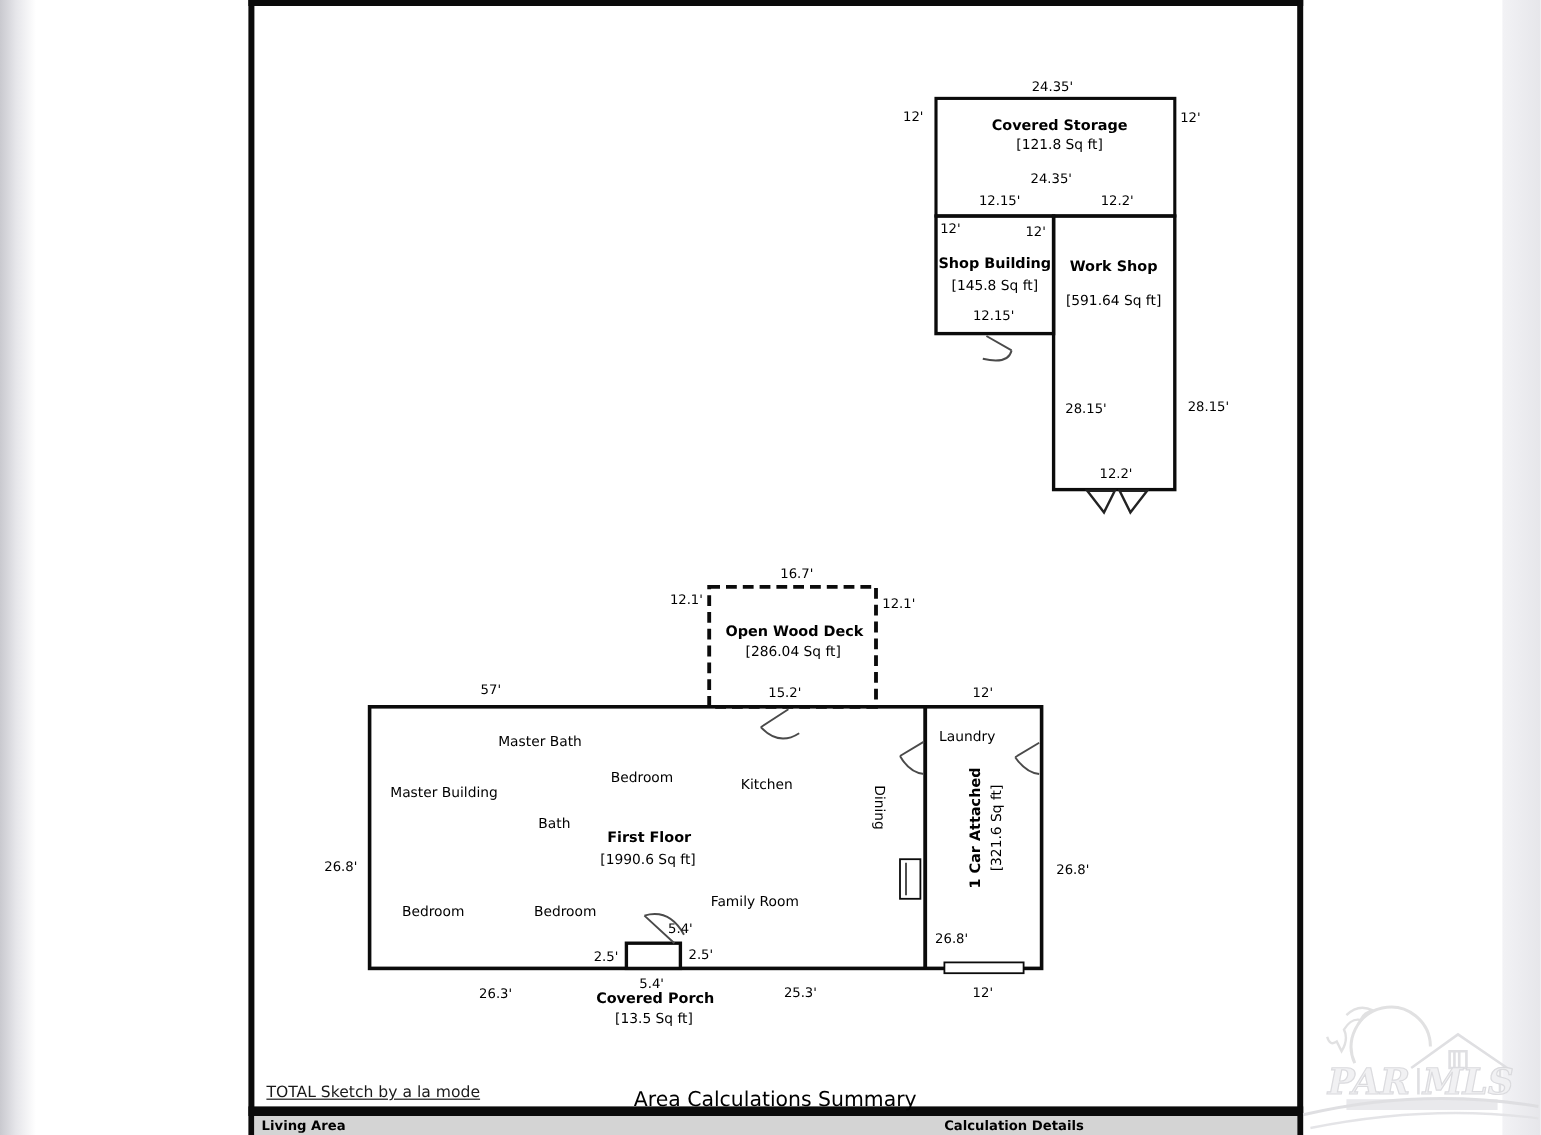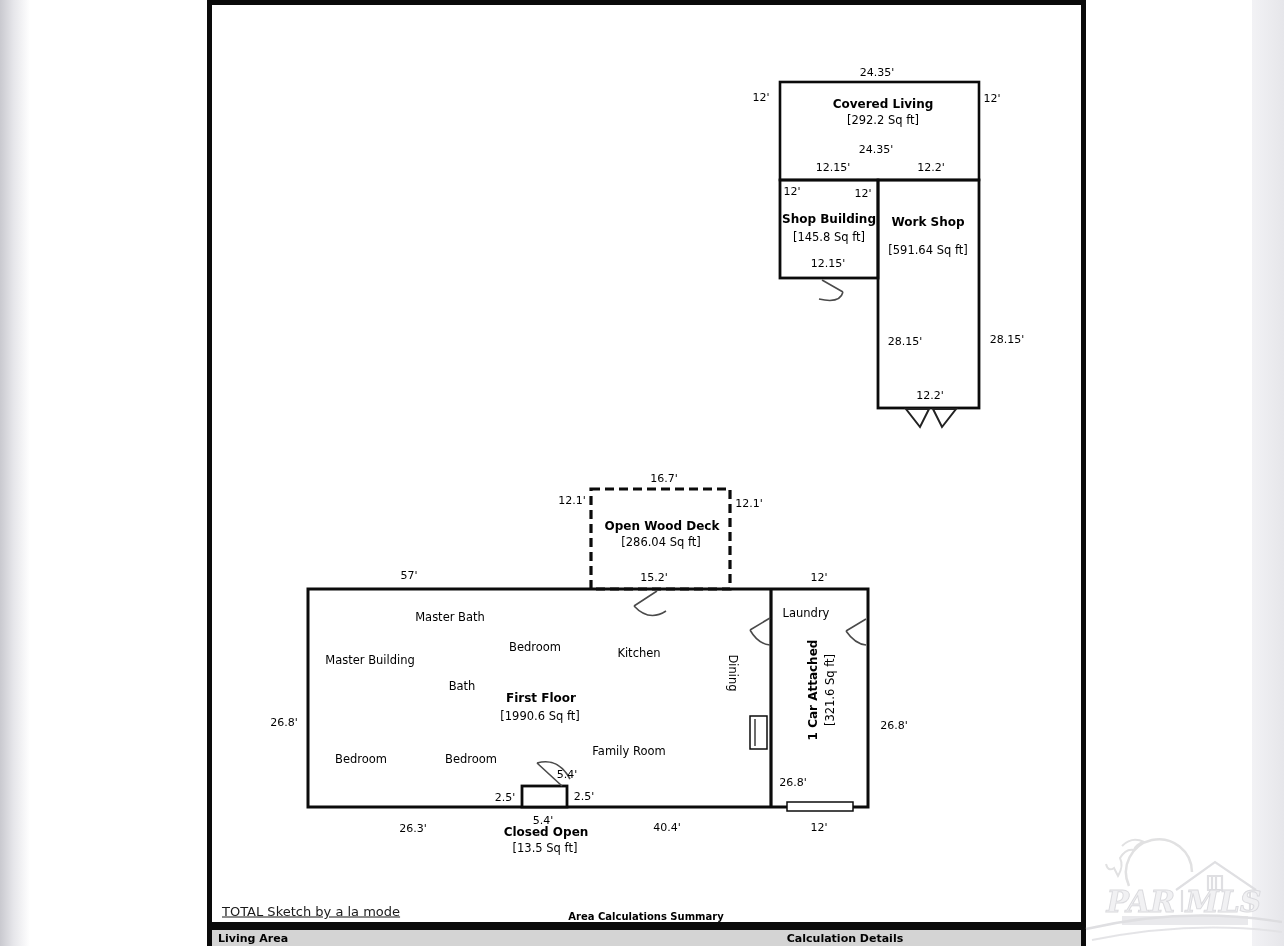--- a/index.html
+++ b/index.html
@@ -21,21 +21,21 @@
   svg.overlay{position:absolute;left:0;top:0;pointer-events:none;}
   .lbl{position:absolute;transform:translate(-50%,-50%);white-space:nowrap;line-height:1;}
   .lbl-left{position:absolute;transform:translateY(-50%);white-space:nowrap;line-height:1;}
   .dim{font-size:11px;}
   .room{font-size:11.5px;}
   .bname{font-size:12px;font-weight:bold;}
   .barea{font-size:11.5px;}
   .vert-dn{transform:translate(-50%,-50%) rotate(90deg);}
   .vert-up{transform:translate(-50%,-50%) rotate(-90deg);}
   .attr-txt{font-size:13px;color:#1a1a1a;text-decoration:underline;}
-  .sum-title{font-size:10px;font-weight:bold;}
+  .sum-title{font-size:17px;font-weight:normal;}
   .col-head{font-size:11px;font-weight:bold;}
   .wm{position:absolute;left:1084px;top:828px;}
 </style>
 </head>
 <body>
 
 <div class="edge-strip edge-left"></div>
 <div class="edge-strip edge-right"></div>
 <div class="doc-frame"></div>
 <div class="footer-bar"></div>
@@ -73,22 +73,22 @@
 
   <g stroke="#222" stroke-width="2" fill="#ffffff">
     <path d="M 906,409 L 929,409 L 920,427 Z"></path>
     <path d="M 956,409 L 933,409 L 942,427 Z"></path>
   </g>
 </svg>
 
 <div class="lbl dim" style="left:877px;top:72px">24.35'</div>
 <div class="lbl dim" style="left:761px;top:97px">12'</div>
 <div class="lbl dim" style="left:992px;top:98px">12'</div>
-<div class="lbl bname" style="left:883px;top:104px">Covered Living</div>
-<div class="lbl barea" style="left:883px;top:121px">[292.2 Sq ft]</div>
+<div class="lbl bname" style="left:883px;top:104px">Covered Storage</div>
+<div class="lbl barea" style="left:883px;top:121px">[121.8 Sq ft]</div>
 <div class="lbl dim" style="left:876px;top:149px">24.35'</div>
 <div class="lbl dim" style="left:833px;top:167px">12.15'</div>
 <div class="lbl dim" style="left:931px;top:167px">12.2'</div>
 
 <div class="lbl dim" style="left:792px;top:191px">12'</div>
 <div class="lbl dim" style="left:863px;top:193px">12'</div>
 <div class="lbl bname" style="left:829px;top:219px">Shop Building</div>
 <div class="lbl barea" style="left:829px;top:238px">[145.8 Sq ft]</div>
 <div class="lbl dim" style="left:828px;top:263px">12.15'</div>
 
@@ -101,21 +101,21 @@
 <div class="lbl dim" style="left:664px;top:478px">16.7'</div>
 <div class="lbl dim" style="left:572px;top:500px">12.1'</div>
 <div class="lbl dim" style="left:749px;top:503px">12.1'</div>
 <div class="lbl bname" style="left:662px;top:526px">Open Wood Deck</div>
 <div class="lbl barea" style="left:661px;top:543px">[286.04 Sq ft]</div>
 <div class="lbl dim" style="left:654px;top:577px">15.2'</div>
 
 <div class="lbl dim" style="left:409px;top:575px">57'</div>
 <div class="lbl dim" style="left:284px;top:722px">26.8'</div>
 <div class="lbl dim" style="left:413px;top:828px">26.3'</div>
-<div class="lbl dim" style="left:667px;top:827px">40.4'</div>
+<div class="lbl dim" style="left:667px;top:827px">25.3'</div>
 
 <div class="lbl room" style="left:450px;top:618px">Master Bath</div>
 <div class="lbl room" style="left:535px;top:648px">Bedroom</div>
 <div class="lbl room" style="left:370px;top:661px">Master Building</div>
 <div class="lbl room" style="left:462px;top:687px">Bath</div>
 <div class="lbl room" style="left:639px;top:654px">Kitchen</div>
 <div class="lbl room vert-dn" style="left:732px;top:673px">Dining</div>
 <div class="lbl room" style="left:629px;top:752px">Family Room</div>
 <div class="lbl room" style="left:361px;top:760px">Bedroom</div>
 <div class="lbl room" style="left:471px;top:760px">Bedroom</div>
@@ -127,21 +127,21 @@
 <div class="lbl bname vert-up" style="left:813px;top:690px">1 Car Attached</div>
 <div class="lbl barea vert-up" style="left:831px;top:690px">[321.6 Sq ft]</div>
 <div class="lbl dim" style="left:894px;top:725px">26.8'</div>
 <div class="lbl dim" style="left:793px;top:782px">26.8'</div>
 <div class="lbl dim" style="left:819px;top:827px">12'</div>
 
 <div class="lbl dim" style="left:505px;top:797px">2.5'</div>
 <div class="lbl dim" style="left:584px;top:796px">2.5'</div>
 <div class="lbl dim" style="left:567px;top:774px">5.4'</div>
 <div class="lbl dim" style="left:543px;top:820px">5.4'</div>
-<div class="lbl bname" style="left:546px;top:832px">Closed Open</div>
+<div class="lbl bname" style="left:546px;top:832px">Covered Porch</div>
 <div class="lbl barea" style="left:545px;top:849px">[13.5 Sq ft]</div>
 
 <div class="lbl-left attr-txt" style="left:222px;top:911px">TOTAL Sketch by a la mode</div>
 <div class="lbl sum-title" style="left:646px;top:917px">Area Calculations Summary</div>
 <div class="lbl-left col-head" style="left:218px;top:938px">Living Area</div>
 <div class="lbl col-head" style="left:845px;top:938px">Calculation Details</div>
 
 <div class="wm">
   <svg width="200" height="118" viewBox="0 0 200 118">
     <g opacity="0.9">

